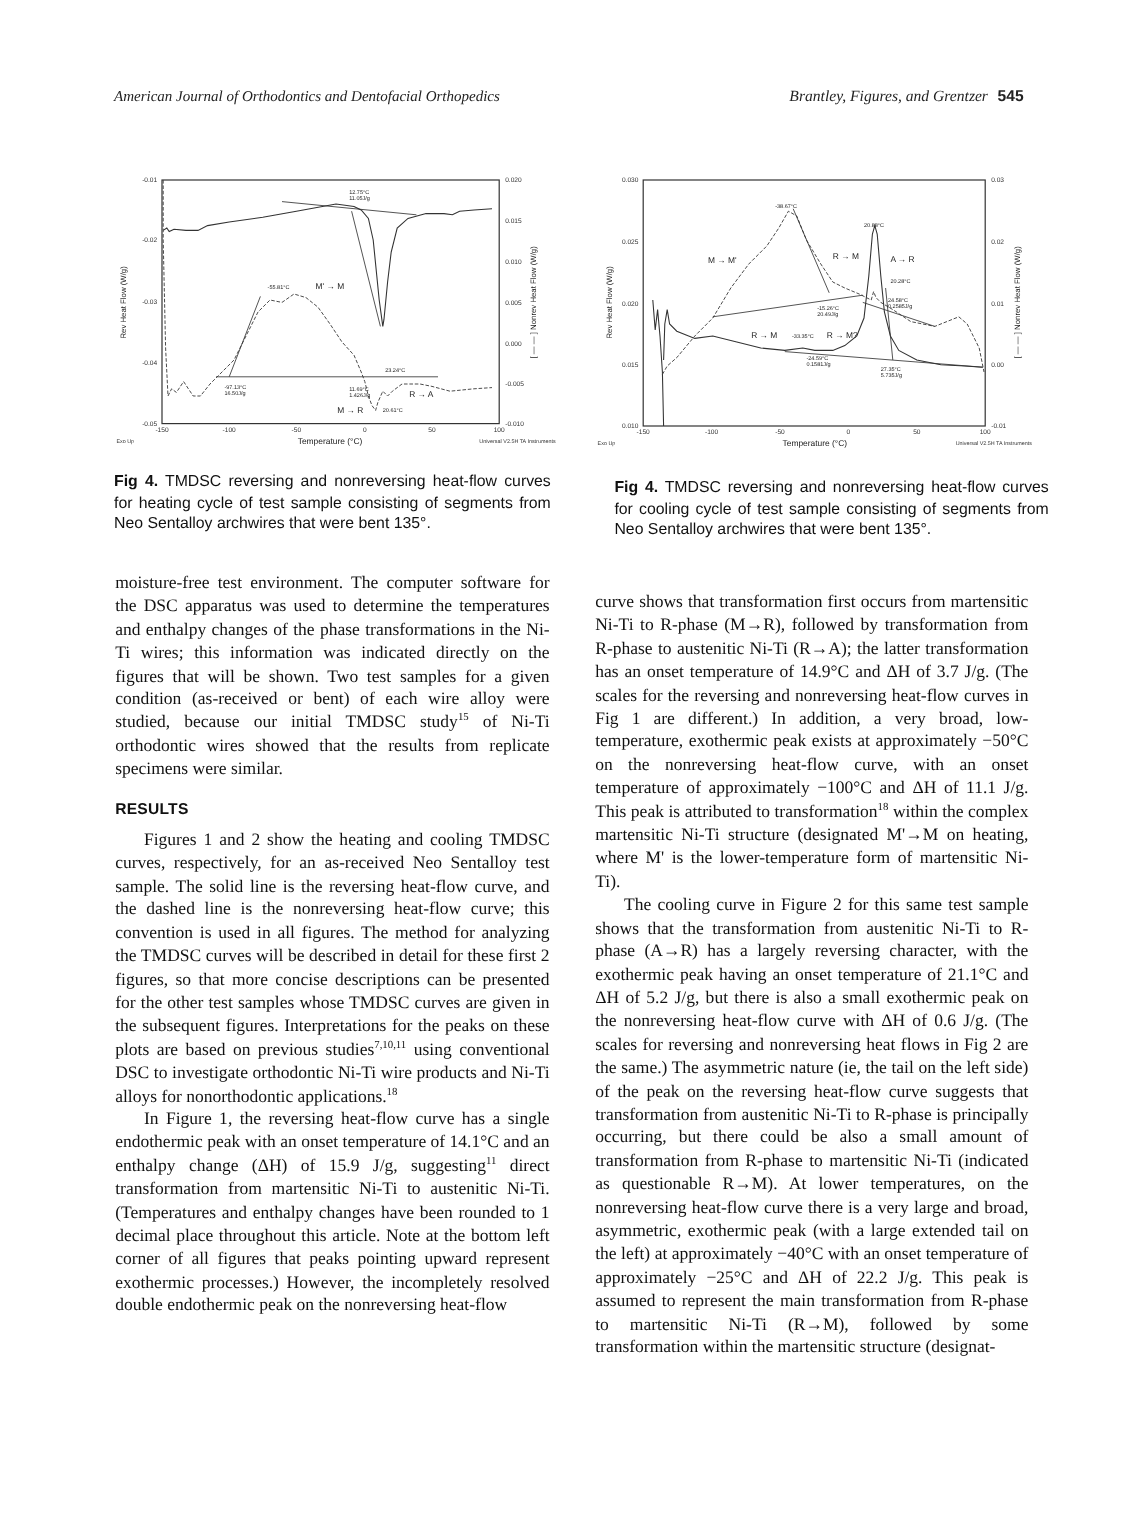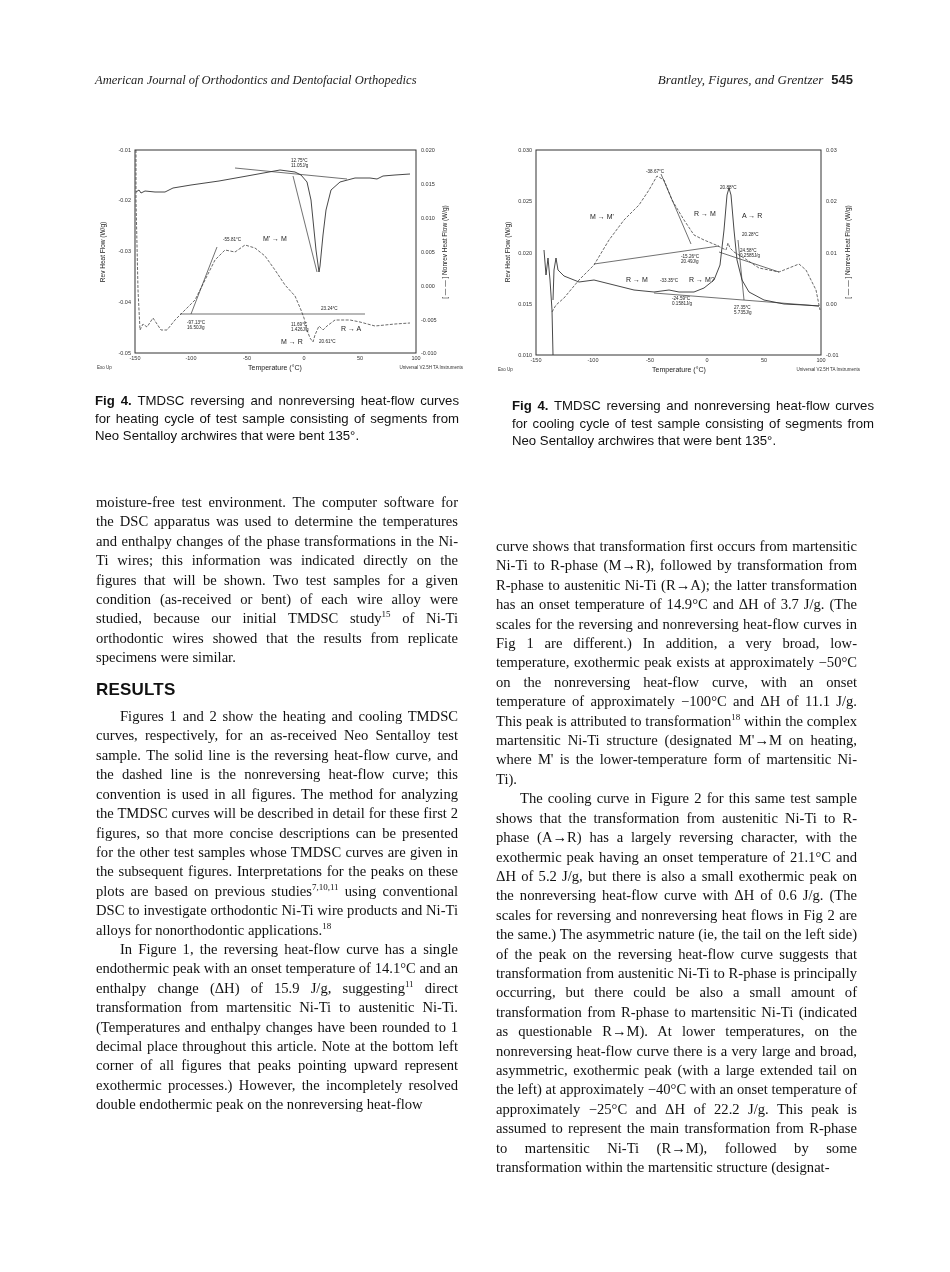--- a/index.html
+++ b/index.html
@@ -7,21 +7,21 @@
   .hdr-left { position:absolute; left:95px; top:72px; font-family:"Liberation Serif", serif; font-style:italic; font-size:12.5px; line-height:16px; color:#222; }
   .hdr-right { position:absolute; right:97px; top:72px; font-family:"Liberation Serif", serif; font-style:italic; font-size:13px; line-height:16px; color:#222; }
   .hdr-right .pg { font-family:"Liberation Sans", sans-serif; font-style:normal; font-weight:bold; font-size:13px; margin-left:8px; }
   .figure { position:absolute; }
   .figure svg { display:block; }
   .caption { position:absolute; font-family:"Liberation Sans", sans-serif; font-size:13.2px; line-height:17.6px; color:#111; text-align:justify; }
   .caption b { font-weight:bold; }
   .col { position:absolute; font-family:"Liberation Serif", serif; font-size:14.6px; line-height:19.4px; text-align:justify; color:#111; }
   .col p { margin:0; }
   .col p.ind { text-indent:24px;font-family:Liberation Serif, serif; }
-  .col h3 { font-family:"Liberation Sans", sans-serif; font-size:17px; font-weight:bold; margin:12px 0 8px 0; letter-spacing:0.2px; }
+  .col h3 { font-family:"Liberation Sans", sans-serif; font-size:13px; font-weight:bold; margin:12px 0 8px 0; letter-spacing:0.2px; }
   sup { font-size:9px; line-height:0; vertical-align:super; }
 </style>
 </head>
 <body>
 
 <div class="hdr-left">
   <div>American Journal of Orthodontics and Dentofacial Orthopedics</div>
 </div>
 <div class="hdr-right">
   <span>Brantley, Figures, and Grentzer</span><span class="pg">545</span>
@@ -154,23 +154,23 @@
       <text x="240" y="169">27.35°C</text>
       <text x="240" y="174">5.735J/g</text>
     </g>
   </svg>
 </div>
 <div class="caption" style="left:495px; top:397px; width:362px;margin-left:17px;">
   <b>Fig 4.</b>
   <span>TMDSC reversing and nonreversing heat-flow curves for cooling cycle of test sample consisting of segments from Neo Sentalloy archwires that were bent 135°.</span>
 </div>
 
-<div class="col" style="left:96px; top:493px; width:362px;">
+<div class="col" style="left:96px; top:477px; width:362px;">
   <p><span>moisture-free test environment. The computer software for the DSC apparatus was used to determine the temperatures and enthalpy changes of the phase transformations in the Ni-Ti wires; this information was indicated directly on the figures that will be shown. Two test samples for a given condition (as-received or bent) of each wire alloy were studied, because our initial TMDSC study</span><sup>15</sup><span> of Ni-Ti orthodontic wires showed that the results from replicate specimens were similar.</span></p>
   <h3>RESULTS</h3>
   <p class="ind"><span>Figures 1 and 2 show the heating and cooling TMDSC curves, respectively, for an as-received Neo Sentalloy test sample. The solid line is the reversing heat-flow curve, and the dashed line is the nonreversing heat-flow curve; this convention is used in all figures. The method for analyzing the TMDSC curves will be described in detail for these first 2 figures, so that more concise descriptions can be presented for the other test samples whose TMDSC curves are given in the subsequent figures. Interpretations for the peaks on these plots are based on previous studies</span><sup>7,10,11</sup><span> using conventional DSC to investigate orthodontic Ni-Ti wire products and Ni-Ti alloys for nonorthodontic applications.</span><sup>18</sup></p>
   <p class="ind"><span>In Figure 1, the reversing heat-flow curve has a single endothermic peak with an onset temperature of 14.1°C and an enthalpy change (ΔH) of 15.9 J/g, suggesting</span><sup>11</sup><span> direct transformation from martensitic Ni-Ti to austenitic Ni-Ti. (Temperatures and enthalpy changes have been rounded to 1 decimal place throughout this article. Note at the bottom left corner of all figures that peaks pointing upward represent exothermic processes.) However, the incompletely resolved double endothermic peak on the nonreversing heat-flow</span></p>
 </div>
 
-<div class="col" style="left:496px; top:493px; width:361px;margin-top:44px;">
+<div class="col" style="left:496px; top:493px; width:361px;">
   <p><span>curve shows that transformation first occurs from martensitic Ni-Ti to R-phase (M→R), followed by transformation from R-phase to austenitic Ni-Ti (R→A); the latter transformation has an onset temperature of 14.9°C and ΔH of 3.7 J/g. (The scales for the reversing and nonreversing heat-flow curves in Fig 1 are different.) In addition, a very broad, low-temperature, exothermic peak exists at approximately −50°C on the nonreversing heat-flow curve, with an onset temperature of approximately −100°C and ΔH of 11.1 J/g. This peak is attributed to transformation</span><sup>18</sup><span> within the complex martensitic Ni-Ti structure (designated M'→M on heating, where M' is the lower-temperature form of martensitic Ni-Ti).</span></p>
   <p class="ind"><span>The cooling curve in Figure 2 for this same test sample shows that the transformation from austenitic Ni-Ti to R-phase (A→R) has a largely reversing character, with the exothermic peak having an onset temperature of 21.1°C and ΔH of 5.2 J/g, but there is also a small exothermic peak on the nonreversing heat-flow curve with ΔH of 0.6 J/g. (The scales for reversing and nonreversing heat flows in Fig 2 are the same.) The asymmetric nature (ie, the tail on the left side) of the peak on the reversing heat-flow curve suggests that transformation from austenitic Ni-Ti to R-phase is principally occurring, but there could be also a small amount of transformation from R-phase to martensitic Ni-Ti (indicated as questionable R→M). At lower temperatures, on the nonreversing heat-flow curve there is a very large and broad, asymmetric, exothermic peak (with a large extended tail on the left) at approximately −40°C with an onset temperature of approximately −25°C and ΔH of 22.2 J/g. This peak is assumed to represent the main transformation from R-phase to martensitic Ni-Ti (R→M), followed by some transformation within the martensitic structure (designat-</span></p>
 </div>
 
 </body></html>

